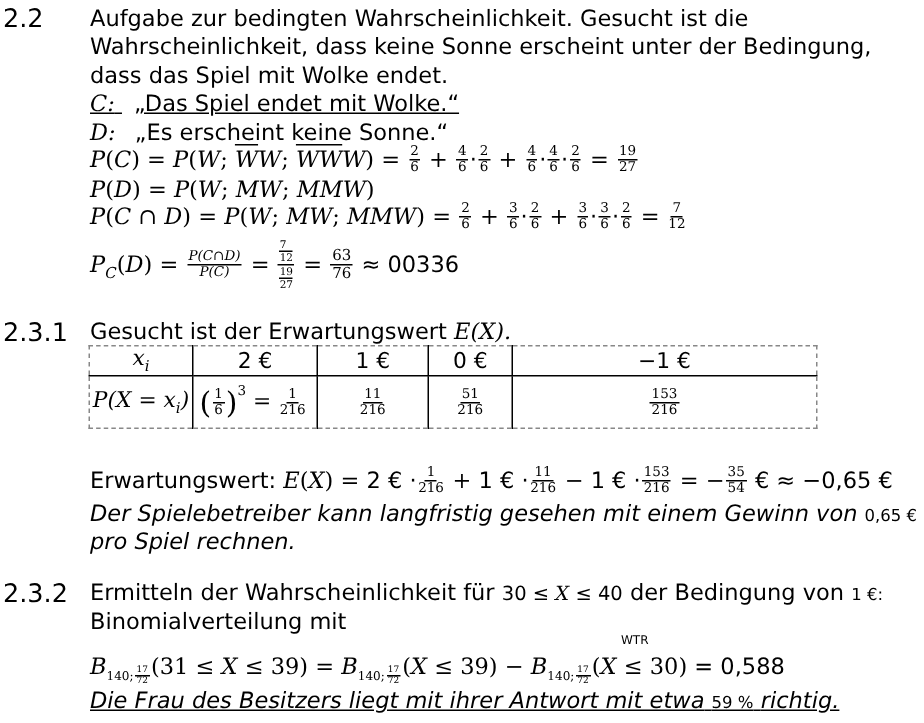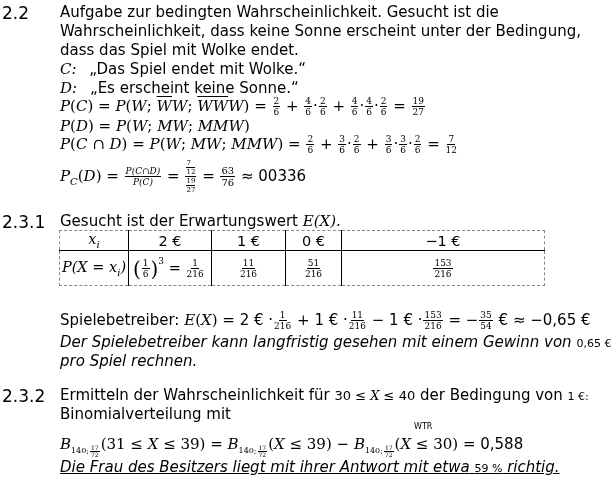--- a/index.html
+++ b/index.html
@@ -28,21 +28,21 @@
   .sun { display:inline-block; color:#777; font-size:13px; letter-spacing:-1px; }
   .small { font-size:11px; }
 </style>
 </head>
 <body>
 
 <div class="abs num" style="top:3px;">2.2</div>
 <div class="abs line" style="top:3px;">Aufgabe zur bedingten Wahrscheinlichkeit. Gesucht ist die</div>
 <div class="abs line" style="top:22px;">Wahrscheinlichkeit, dass keine Sonne erscheint unter der Bedingung,</div>
 <div class="abs line" style="top:41px;">dass das Spiel mit Wolke endet.</div>
-<div class="abs line" style="top:60px;">
+<div class="abs line" style="top:60px;text-decoration:underline;">
   <span class="m">C:</span>
   <span style="margin-left:8px;">„Das Spiel endet mit Wolke.“</span>
 </div>
 <div class="abs line" style="top:79px;">
   <span class="m">D:</span>
   <span style="margin-left:8px;">„Es erscheint keine Sonne.“</span>
 </div>
 
 <div class="abs line" style="top:95px; line-height:22px;">
   <span class="m">P</span><span class="mr">(</span><span class="m">C</span><span class="mr">) = </span><span class="m">P</span><span class="mr">(</span><span class="m">W</span><span class="mr">; </span><span class="m ovl">W</span><span class="m">W</span><span class="mr">; </span><span class="m ovl">WW</span><span class="m">W</span><span class="mr">) = </span>
@@ -149,21 +149,21 @@
           </span></td>
     <td><span class="frac">
             <span class="n">153</span>
             <span>216</span>
           </span></td>
   </tr>
 </tbody>
   </table>
 
 <div class="abs line" style="top:309px; line-height:22px;">
-  <span>Spielebetreiber:</span>
+  <span>Erwartungswert:</span>
   <span class="m">E</span><span class="mr">(</span><span class="m">X</span><span class="mr">) = </span>2 € ·<span class="frac">
       <span class="n">1</span>
       <span>216</span>
     </span><span class="mr"> + </span>1 € ·<span class="frac">
       <span class="n">11</span>
       <span>216</span>
     </span><span class="mr"> − </span>1 € ·<span class="frac">
       <span class="n">153</span>
       <span>216</span>
     </span><span class="mr"> = −</span><span class="frac">

